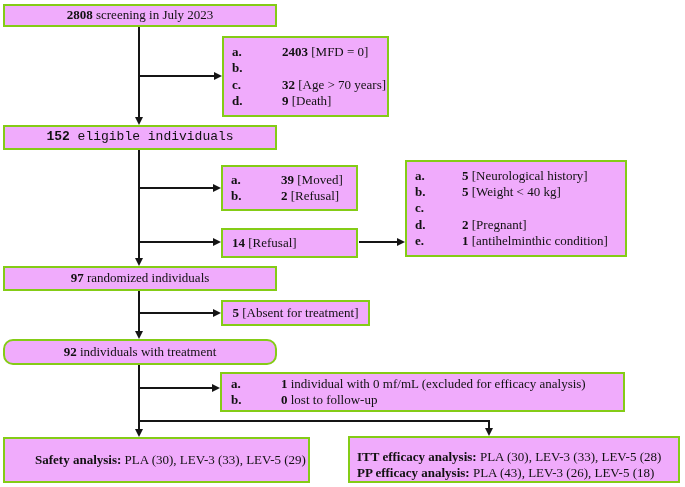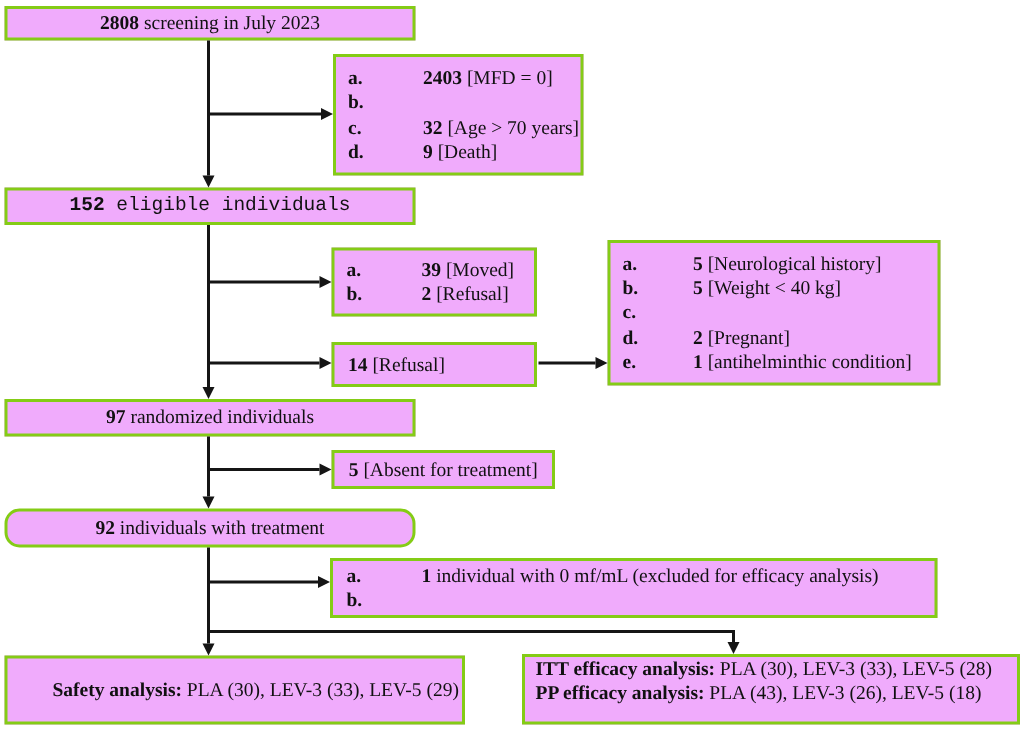--- a/index.html
+++ b/index.html
@@ -26,21 +26,21 @@
   .arrow-r {
     position:absolute; width:0; height:0;
     border-top:4px solid transparent; border-bottom:4px solid transparent;
     border-left:8px solid #151515;
   }
   .arrow-d {
     position:absolute; width:0; height:0;
     border-left:4px solid transparent; border-right:4px solid transparent;
     border-top:8px solid #151515;
   }
-  .twoline { display:flex; flex-direction:column; justify-content:flex-start; padding-left:7px; }
+  .twoline { display:flex; flex-direction:column; justify-content:flex-end; padding-left:7px; }
 </style>
 </head>
 <body>
 
 <div class="canvas">
 
   <div class="box center" style="left:3px; top:4px; width:274px; height:23px;">
     <span class="nowrap"><span class="b">2808</span><span> screening in July 2023</span></span>
   </div>
 
@@ -115,20 +115,21 @@
     <span class="nowrap"><span class="b">5</span><span> [Absent for treatment]</span></span>
   </div>
 
   <div class="box list" style="left:220px; top:372px; width:405px; height:40px; padding-left:9px;">
     <div class="li">
         <span class="letter">a.</span>
         <span><span class="val">1</span><span> individual with 0 mf/mL (excluded for efficacy analysis)</span></span>
       </div>
     <div class="li">
         <span class="letter">b.</span>
+        <span><span class="val">0</span><span> lost to follow-up</span></span>
       </div>
   </div>
 
   <div class="box leftpad" style="left:3px; top:437px; width:307px; height:46px; padding-left:30px;">
     <span class="nowrap"><span class="b">Safety analysis:</span><span> PLA (30), LEV-3 (33), LEV-5 (29)</span></span>
   </div>
 
   <div class="box twoline" style="left:348px; top:436px; width:332px; height:47px;">
     <div class="nowrap"><span class="b">ITT efficacy analysis:</span><span> PLA (30), LEV-3 (33), LEV-5 (28)</span></div>
     <div class="nowrap"><span class="b">PP efficacy analysis:</span><span> PLA (43), LEV-3 (26), LEV-5 (18)</span></div>

